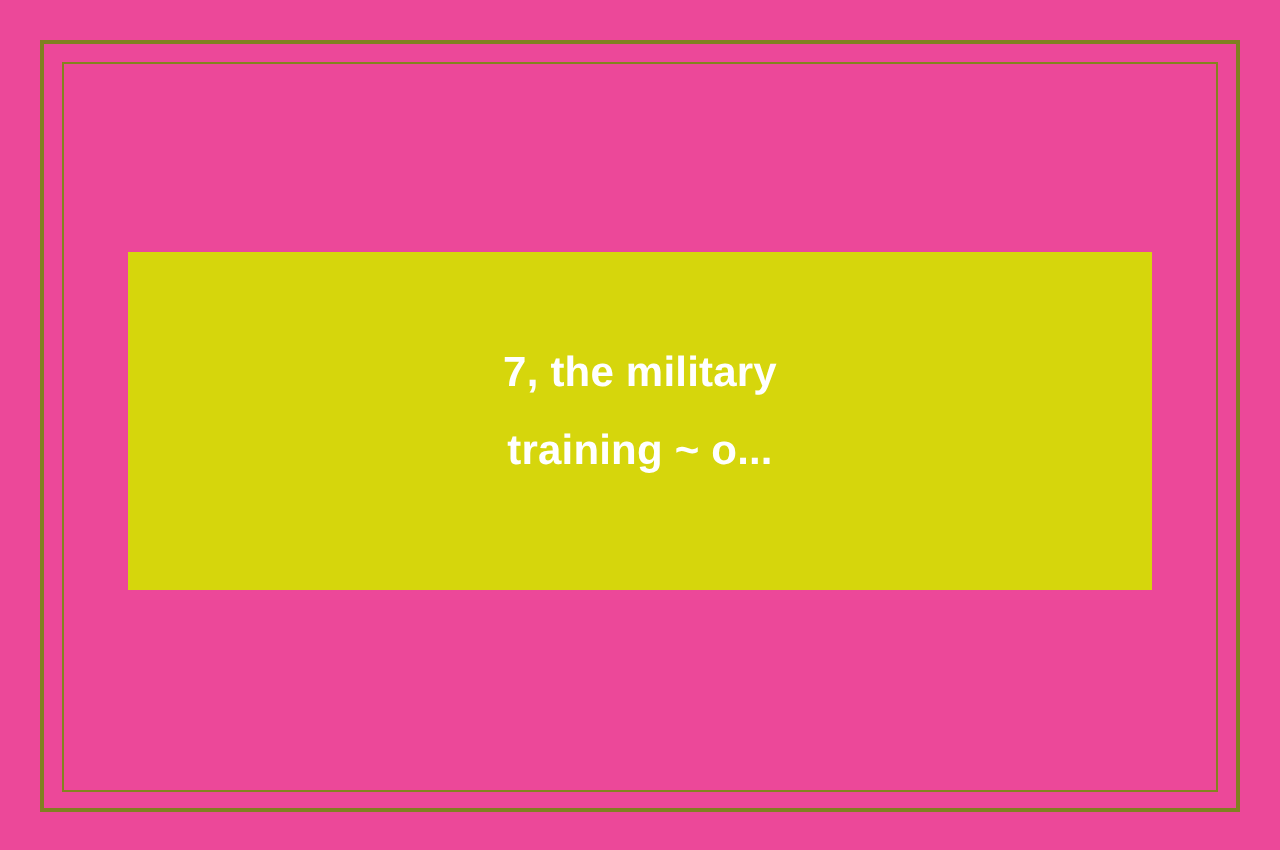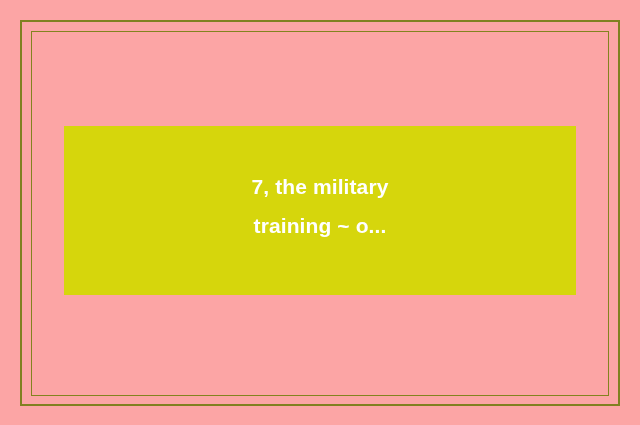--- a/index.html
+++ b/index.html
@@ -14,21 +14,21 @@
     overflow: hidden;
     font-family: "Liberation Sans", sans-serif;
     background: #ffff00;
   }
 
   
   .canvas {
     position: relative;
     width: 640px;
     height: 425px;
-    background: #fca5a5;
+    background: #ec4899;
     box-sizing: border-box;
   }
 
   
   .frame-outer {
     position: absolute;
     left: 20px;
     top: 20px;
     width: 600px;
     height: 386px;

